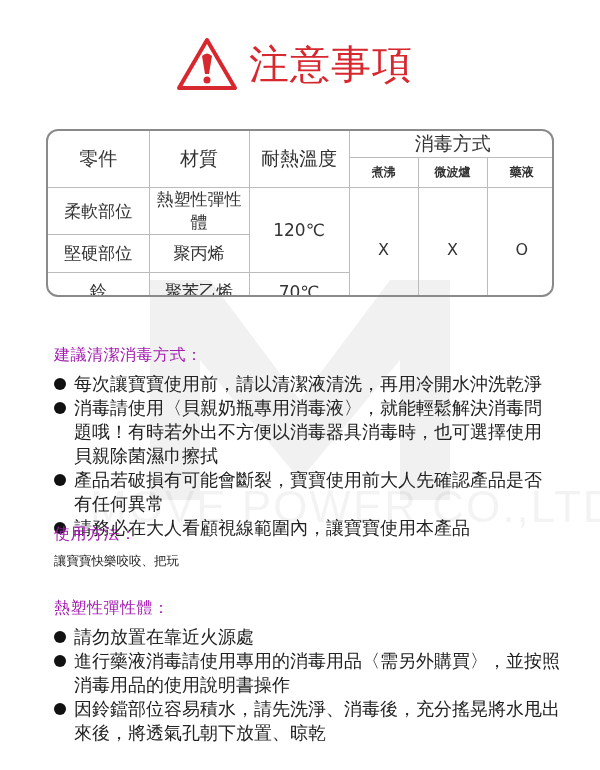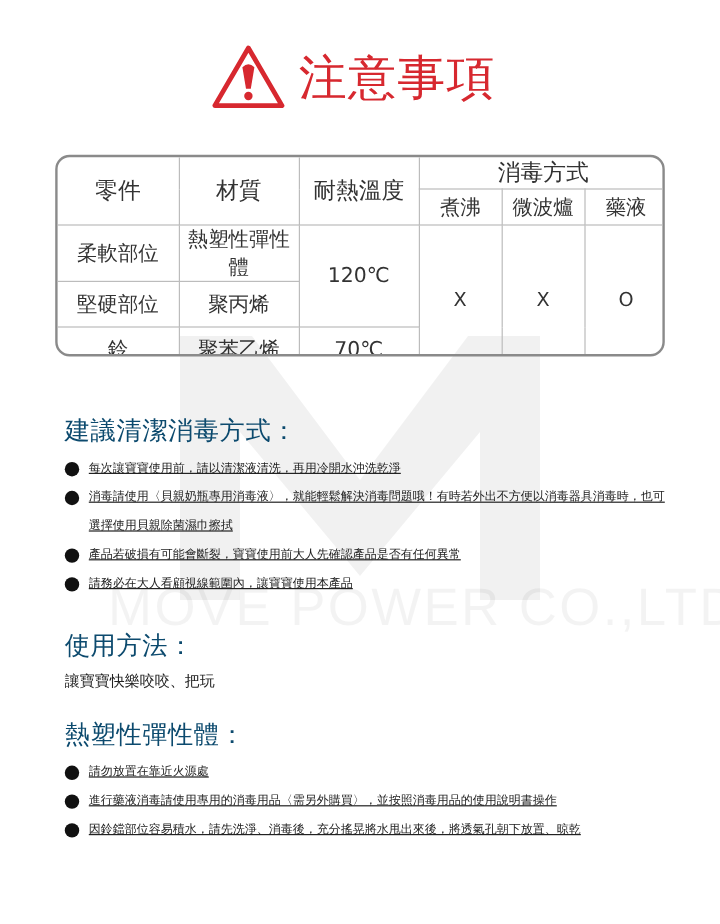--- a/index.html
+++ b/index.html
@@ -32,29 +32,29 @@
   .spec-table { border-collapse: collapse; width: 100%; height: 100%; table-layout: fixed; }
   .spec-table td, .spec-table th {
     border: 1px solid #bcbcbc; text-align: center; vertical-align: middle;
     font-weight: normal; color: #333;
   }
   .spec-table tr:first-child > * { border-top: none; }
   .spec-table tr > *:first-child { border-left: none; }
   .spec-table tr > *:last-child { border-right: none; }
   .spec-table tr:last-child > * { border-bottom: none; }
   .spec-table th.big { font-size: 19px; }
-  .spec-table th.sub { font-size: 17px; height: 30px; }
+  .spec-table th.sub { font-size: 12px; height: 30px; font-weight: bold; }
   .spec-table td { font-size: 17px; height: 38px; }
   .spec-table td.mark { font-size: 16px; }
 
   .section { position: absolute; left: 54px; }
-  .section-title { font-size: 21px; color: #0c4a6e; letter-spacing: 0.5px; }
+  .section-title { font-size: 16px; color: #a21caf; letter-spacing: 0.5px; }
   .bullet-list { list-style: none; margin-top: 6px; }
   .bullet-list li {
-    position: relative; padding-left: 20px; font-size: 10px; line-height: 24px; color: #222; text-decoration: underline;
+    position: relative; padding-left: 20px; font-size: 18px; line-height: 24px; color: #222;
   }
   .bullet-list li::before {
     content: ""; position: absolute; left: 0; top: 6px; width: 12px; height: 12px;
     background: #111; border-radius: 50%;
   }
   .plain-line { font-size: 12.5px; line-height: 24px; margin-top: 4px; }
 </style>
 </head>
 <body>
 

